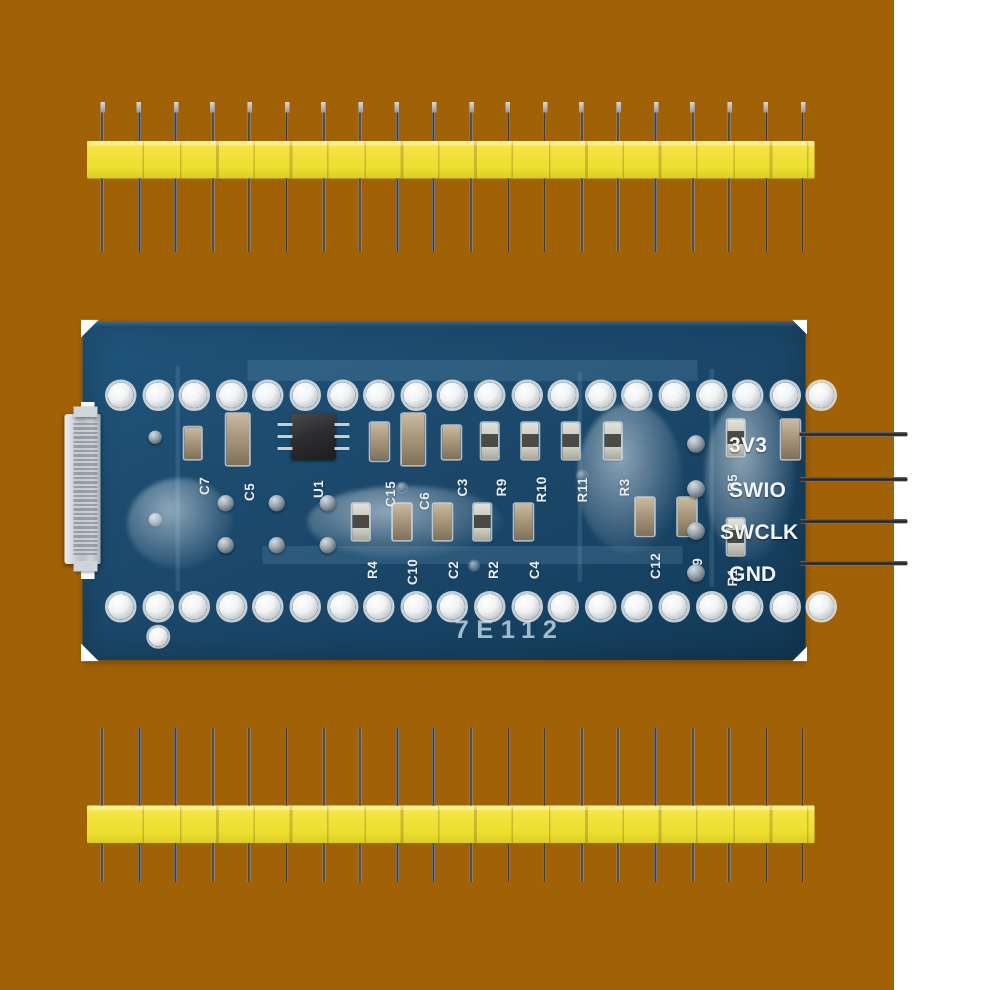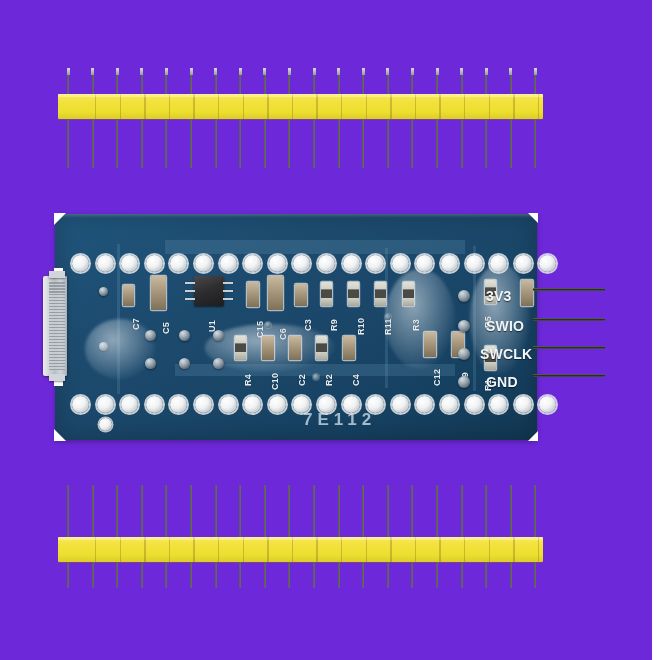--- a/index.html
+++ b/index.html
@@ -4,21 +4,21 @@
 <title>STM32 Blue Pill Board Photo</title>
 <style>
   html,body{margin:0;padding:0;}
   body{
     width:660px;height:660px;
     background:#ffffff;
     font-family:"Liberation Sans", sans-serif;
     overflow:hidden;
     position:relative;
   }
-  #stage{position:absolute;left:0;top:0;width:652px;height:660px;background:#6d28d9;}
+  #stage{position:absolute;left:0;top:0;width:596px;height:660px;background:#a16207;}
 
   
   .header-strip{position:absolute;}
   .hdr-body{
     position:absolute;
     background:linear-gradient(180deg,#f7ea55 0%,#f3e03c 35%,#ece02f 70%,#ddcc28 100%);
     border-radius:1px;
     box-shadow:0 1px 1px rgba(140,120,20,.35);
   }
   .hdr-body::after{

